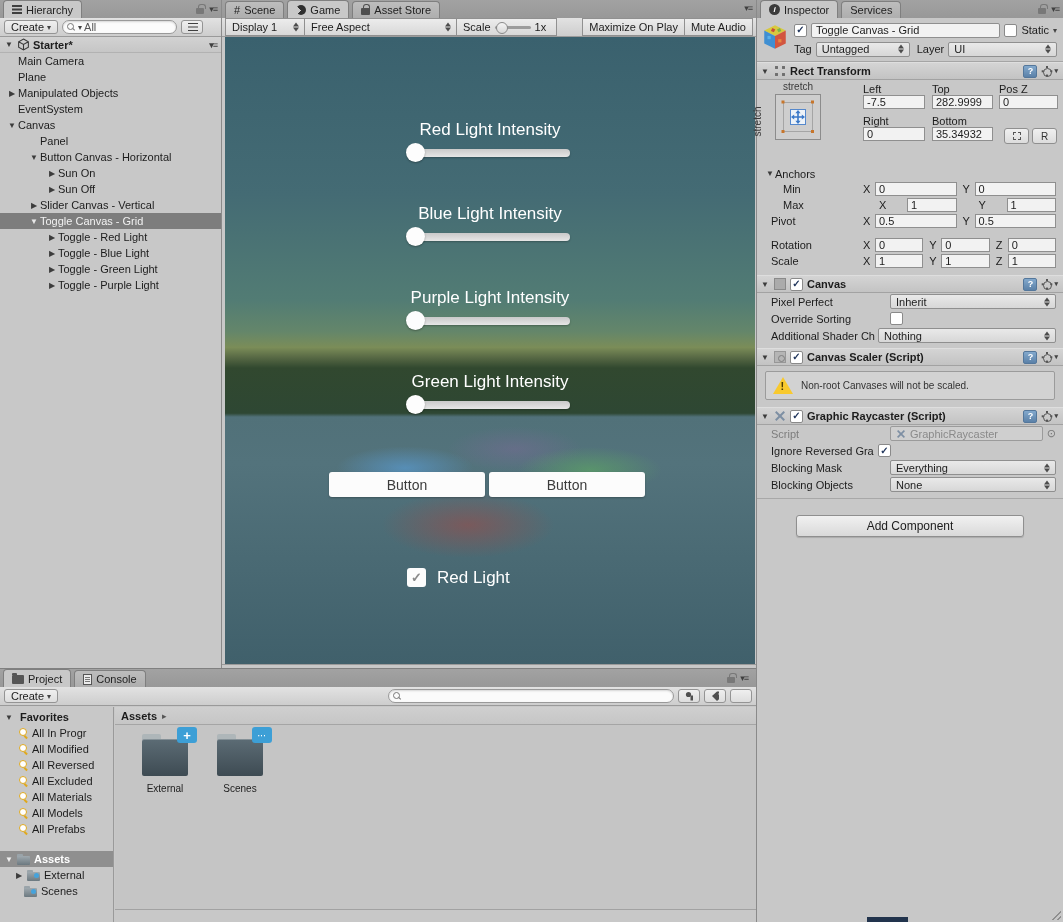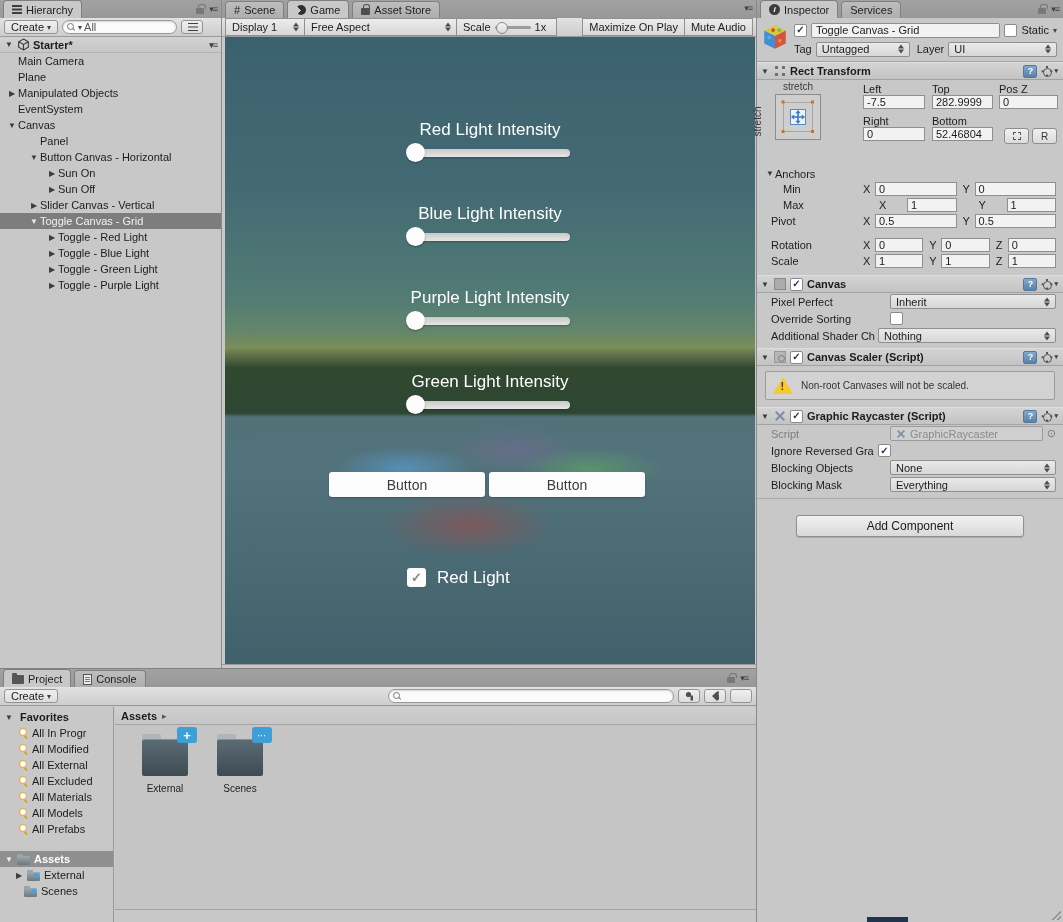--- a/index.html
+++ b/index.html
@@ -440,21 +440,21 @@
     </div>
     <div class="rt-col" style="left:106px; top:34px;">
       <div class="flabel">Right</div>
       <div class="tfield">
           <span>0</span>
         </div>
     </div>
     <div class="rt-col" style="left:175px; top:34px; width:61px;">
       <div class="flabel">Bottom</div>
       <div class="tfield">
-          <span>52.46804</span>
+          <span>35.34932</span>
         </div>
     </div>
     <div class="mini-btn" style="left:247px; top:48px;">
         <span class="dashed-ico"></span>
       </div>
     <div class="mini-btn" style="left:275px; top:48px;">
         <span>R</span>
       </div>
   </div>
   <div class="insp-row" style="padding-left:8px; height:15px;">
@@ -596,30 +596,30 @@
     </span>
     <span class="target">⊙</span>
   </div>
   <div class="insp-row">
     <span class="insp-label">Ignore Reversed Gra</span>
     <span class="chk" style="margin-left:-12px">
         <span>✓</span>
       </span>
   </div>
   <div class="insp-row">
+    <span class="insp-label">Blocking Mask</span>
+    <span class="dropdown">
+      <span>Everything</span>
+        <span class="ud"></span>
+    </span>
+  </div>
+  <div class="insp-row">
     <span class="insp-label">Blocking Objects</span>
     <span class="dropdown">
       <span>None</span>
-        <span class="ud"></span>
-    </span>
-  </div>
-  <div class="insp-row">
-    <span class="insp-label">Blocking Mask</span>
-    <span class="dropdown">
-      <span>Everything</span>
         <span class="ud"></span>
     </span>
   </div>
   <div style="border-top:1px solid #a8a8a8; margin-top:5px;"></div>
 
   <div class="addcomp">
     <span>Add Component</span>
   </div>
 
   <div class="navyblock"></div>
@@ -676,21 +676,21 @@
       <div class="prow sub">
           <span class="magy"></span>
           <span>All In Progr</span>
         </div>
       <div class="prow sub">
           <span class="magy"></span>
           <span>All Modified</span>
         </div>
       <div class="prow sub">
           <span class="magy"></span>
-          <span>All External</span>
+          <span>All Reversed</span>
         </div>
       <div class="prow sub">
           <span class="magy"></span>
           <span>All Excluded</span>
         </div>
       <div class="prow sub">
           <span class="magy"></span>
           <span>All Materials</span>
         </div>
       <div class="prow sub">

